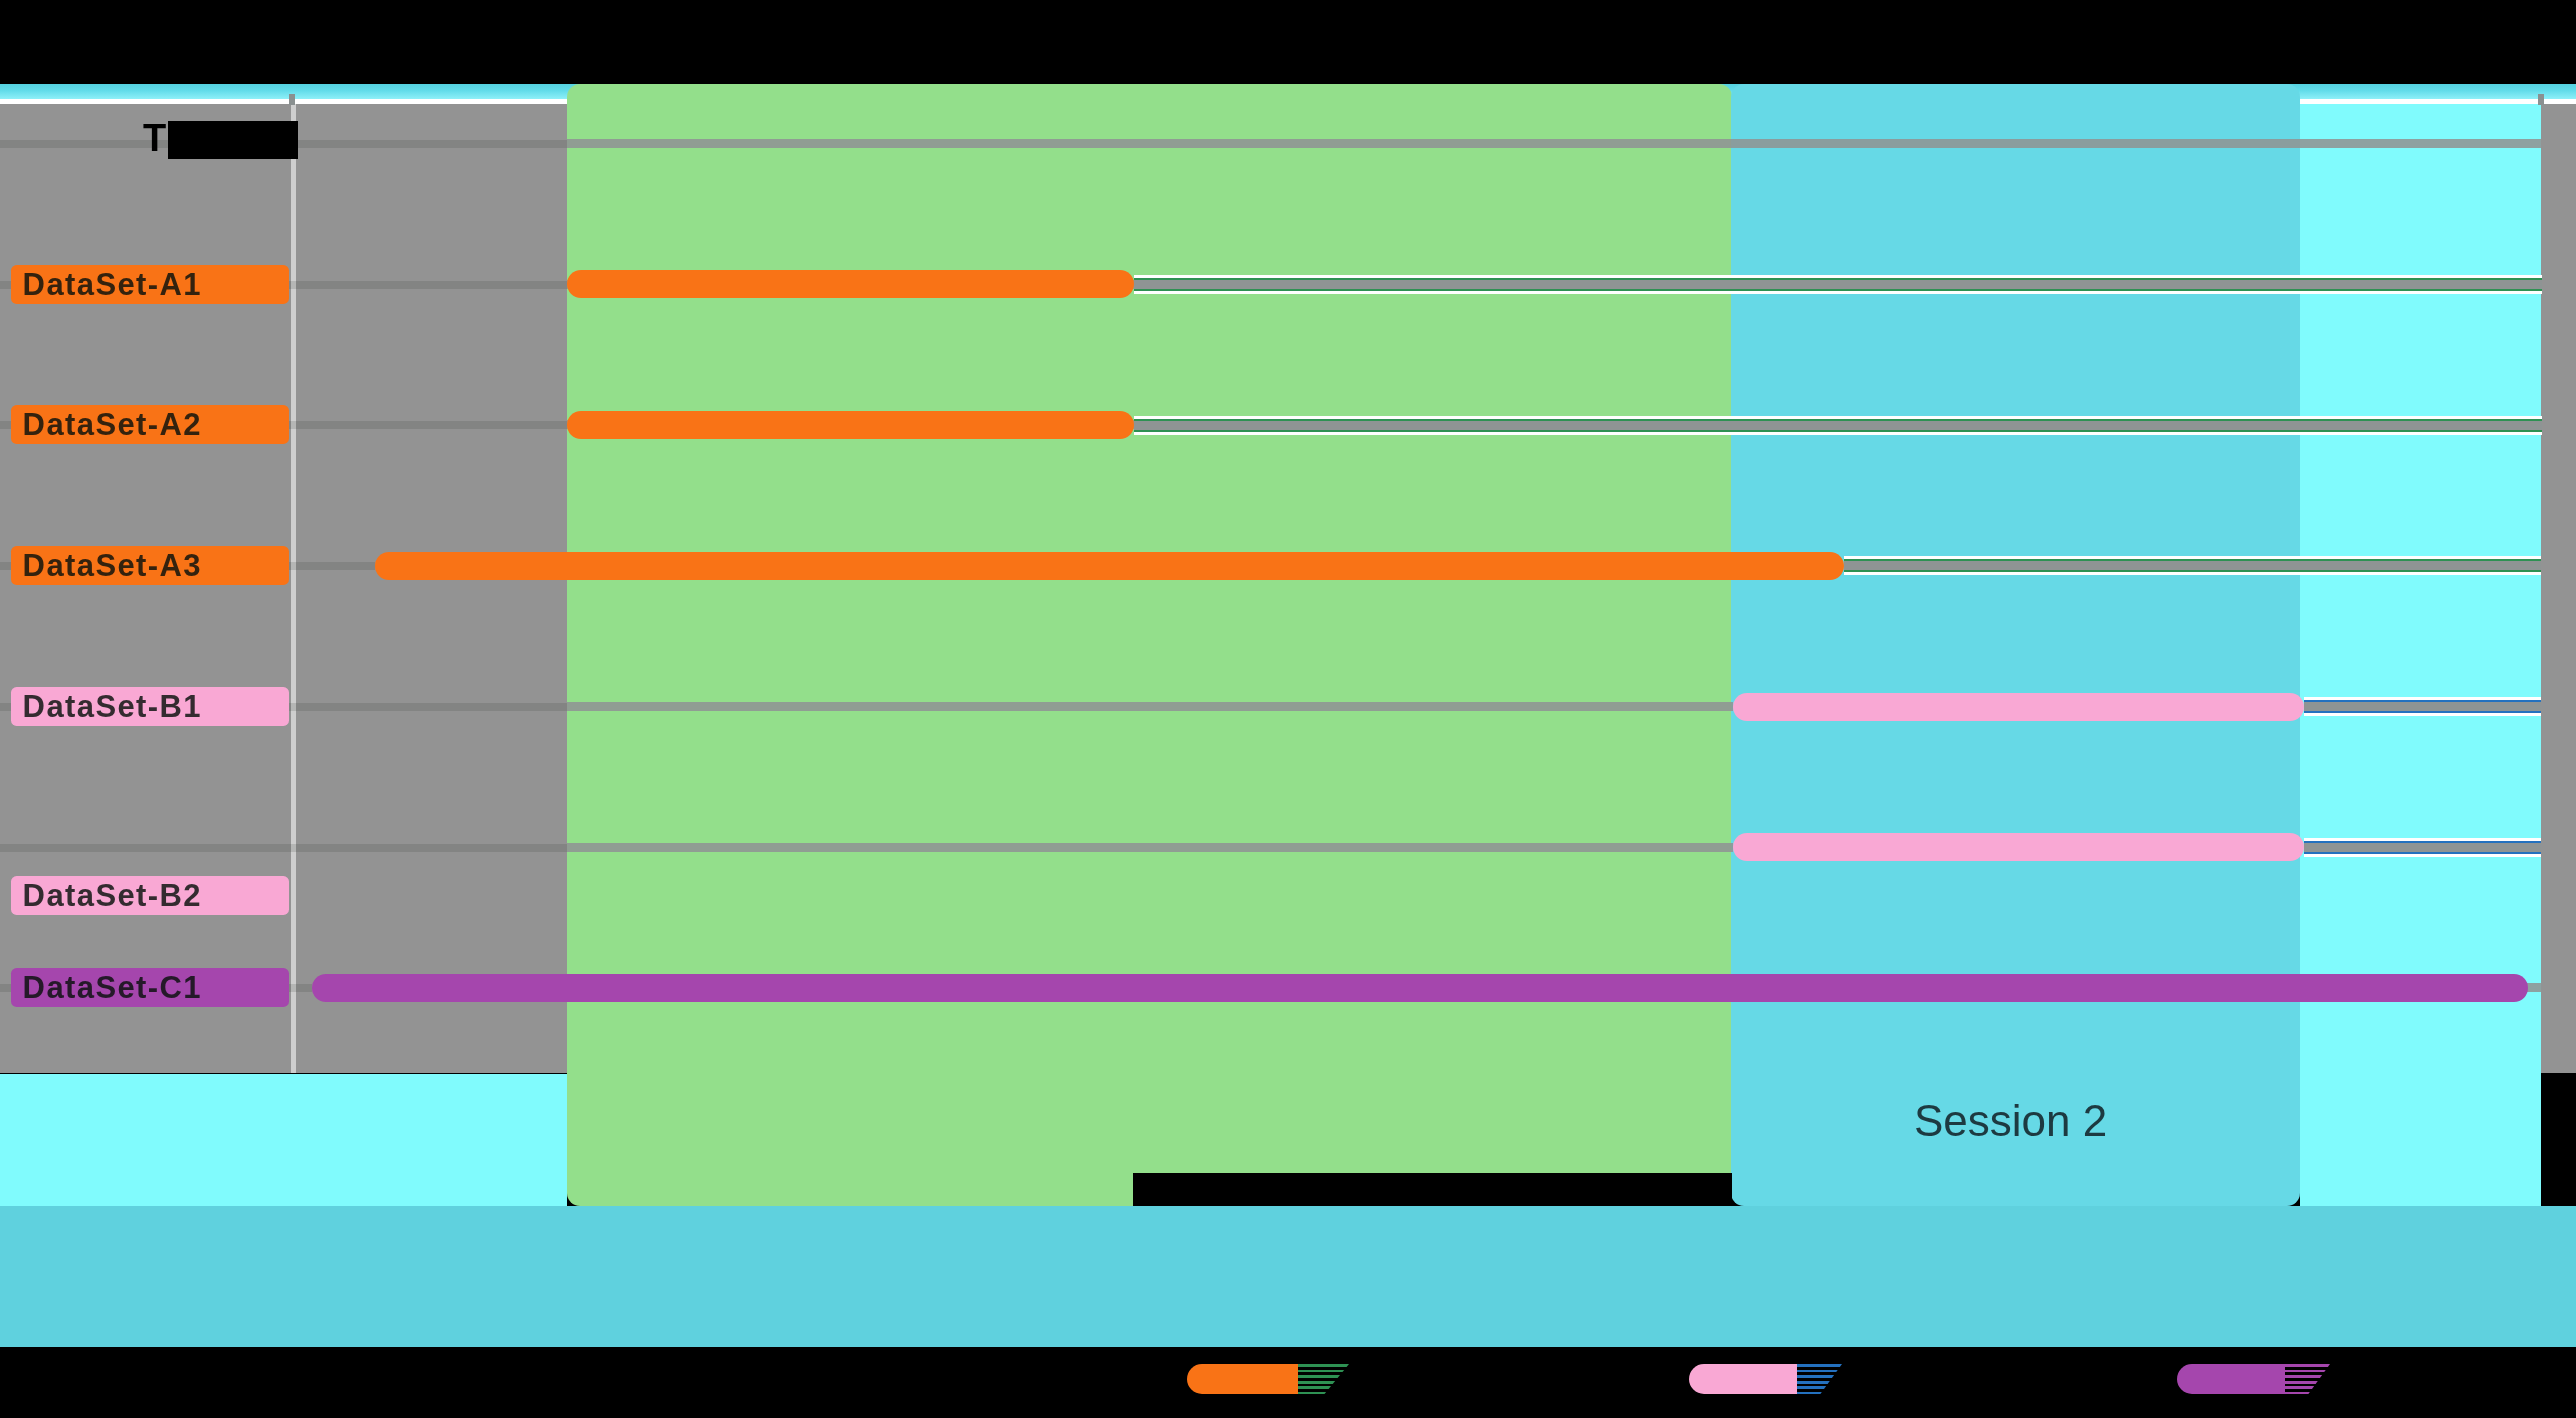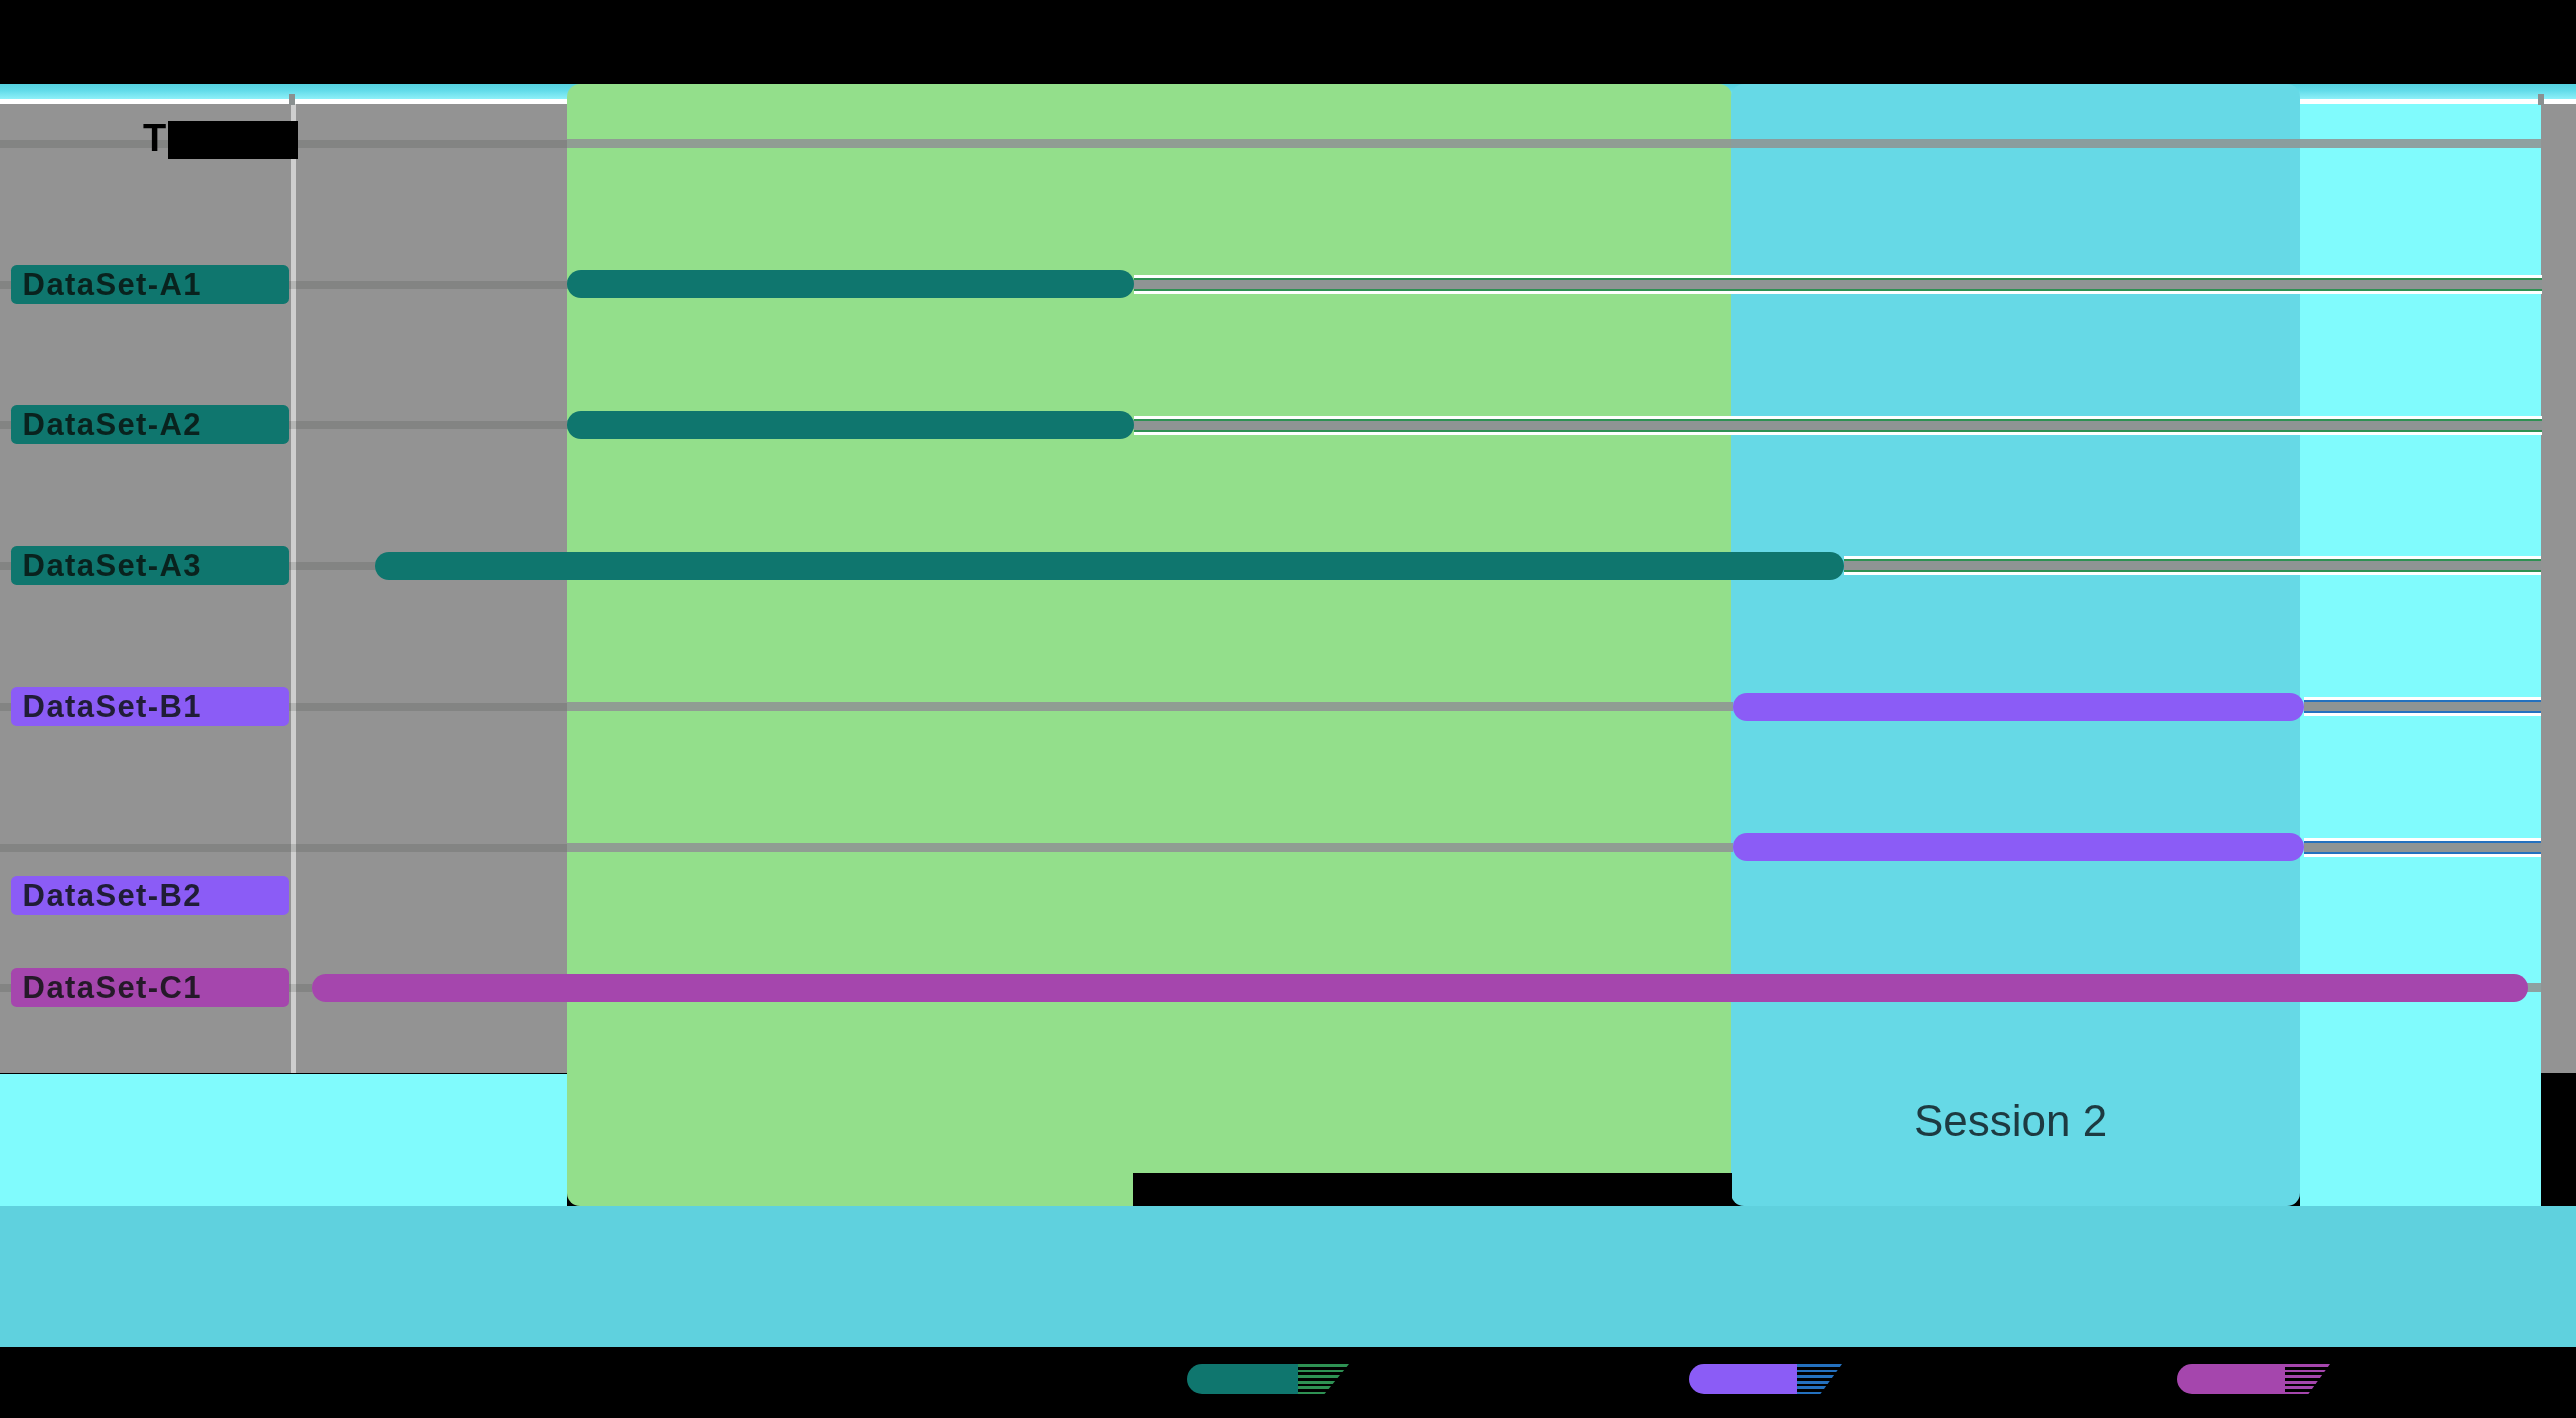--- a/index.html
+++ b/index.html
@@ -27,22 +27,22 @@
   .bottom-band{left:0;top:1206px;width:2576px;height:141px;background:#5fd1de;}
   .vline-gray-panel{left:291px;top:104px;width:4.7px;height:969px;background:rgba(255,255,255,0.55);}
   .tick{top:94px;width:5.6px;height:11.3px;background:#8a9090;}
 
   
   .grid{height:9.4px;background:#8f9494;opacity:0.88;}
   .grid-faint{height:7.5px;background:rgba(50,55,52,0.16);}
 
   
   .bar{height:28px;border-radius:14px;}
-  .c-green{background:#0f766e;}
-  .c-blue{background:#8b5cf6;}
+  .c-green{background:#f97316;}
+  .c-blue{background:#f9a8d4;}
   .c-purple{background:#a546ad;}
 
   
   .tail{height:19px;display:flex;flex-direction:column;}
   .tail div{width:100%;}
   .t-w{height:2.8px;background:#ffffff;}
   .t-c{height:1.9px;}
   .t-g{height:9.4px;background:#8f9494;}
   .tail.tc-green .t-c{background:#2e9153;}
   .tail.tc-blue .t-c{background:#2471bf;}

